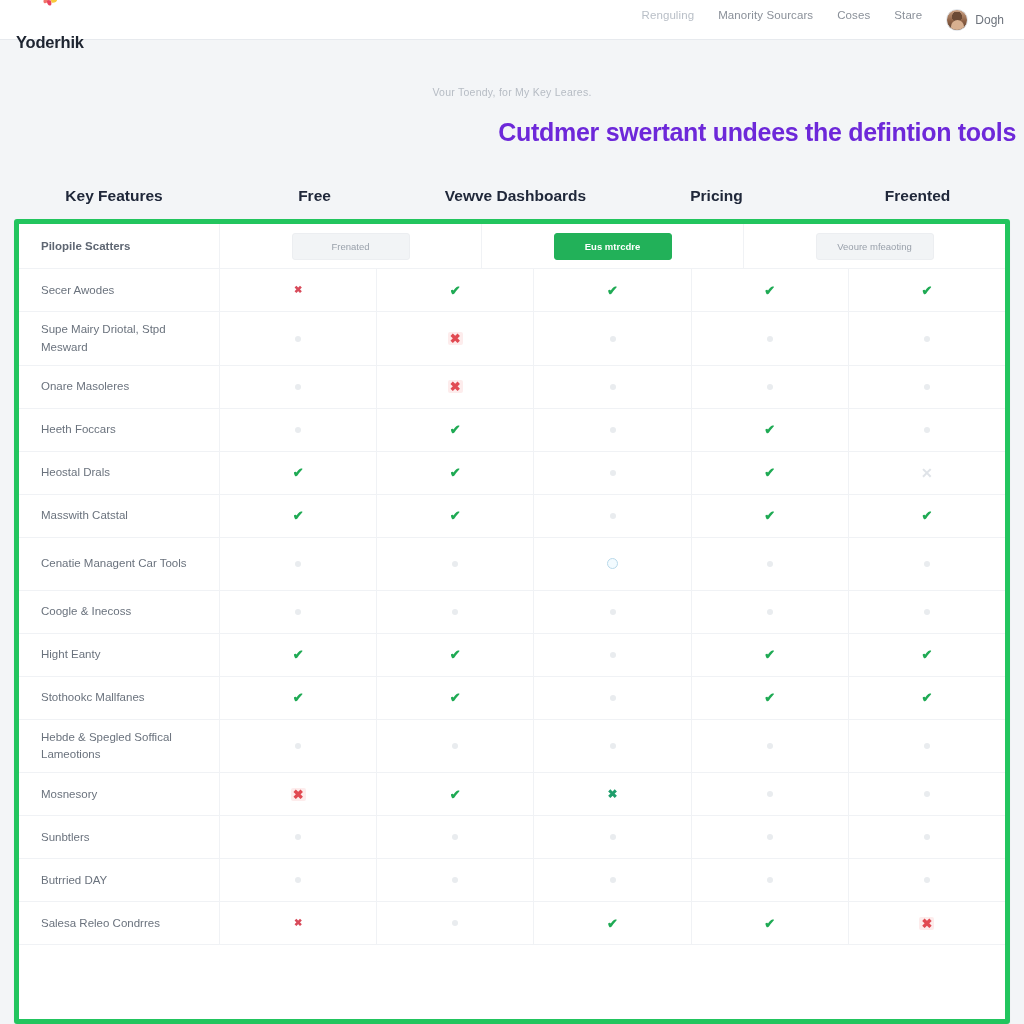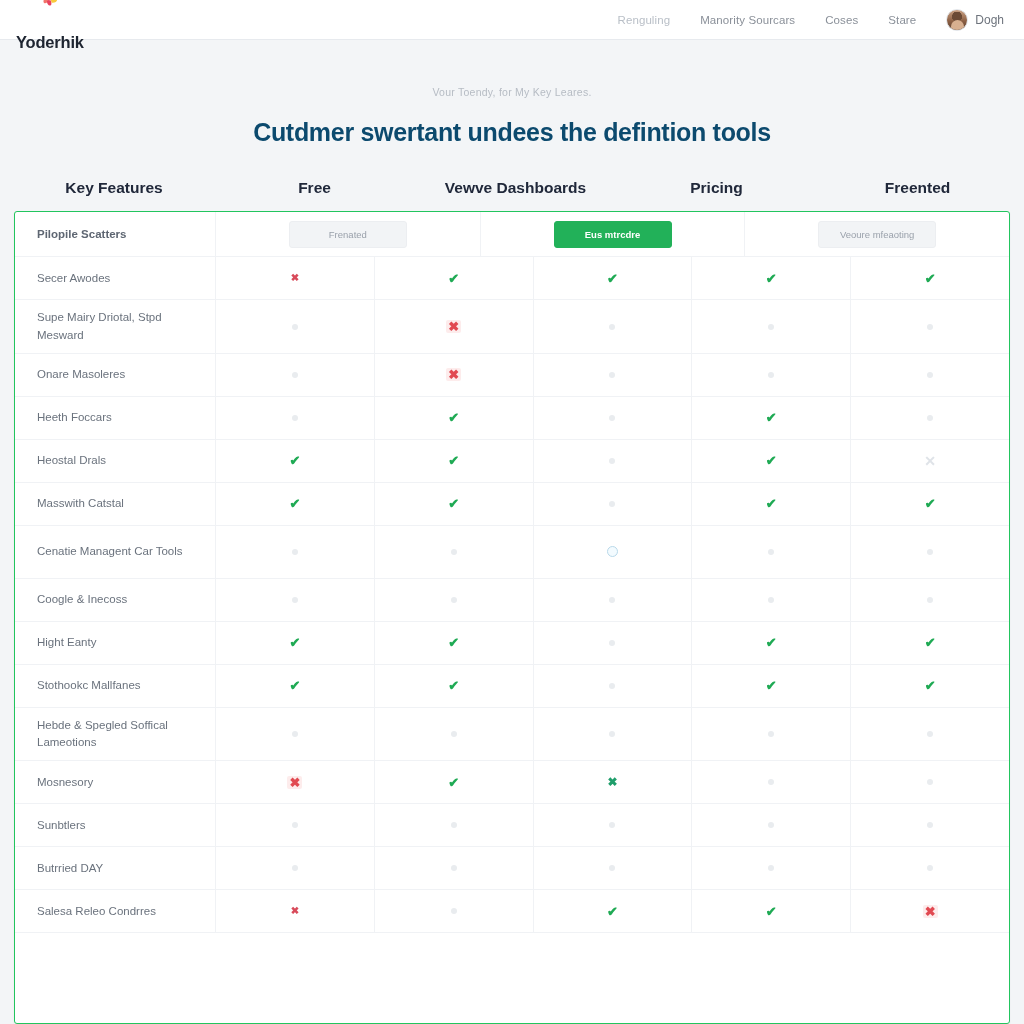--- a/index.html
+++ b/index.html
@@ -23,21 +23,21 @@
     display:flex;align-items:center;
     padding:0 14px 0 16px;
     border-bottom:1px solid #e7eaee;
     box-sizing:border-box;
   }
   .brand{display:flex;align-items:center;gap:23px;flex-direction:column;}
   .logo-mark{width:22px;height:22px;position:relative;flex:0 0 22px;}
   .brand-name{
     font-size:16.5px;font-weight:bold;color:#1d2430;letter-spacing:-0.2px;
   }
-  .nav{margin-left:auto;display:flex;align-items:center;gap:30px;padding-right:6px;}
+  .nav{margin-left:auto;display:flex;align-items:flex-start;gap:24px;padding-right:6px;}
   .nav-item{
     font-size:11.5px;color:#8a9099;letter-spacing:.1px;white-space:nowrap;
   }
   .nav-item.dim{color:#b9bfc7;}
   .user{display:flex;align-items:center;gap:7px;}
   .avatar{
     width:22px;height:22px;border-radius:50%;flex:0 0 22px;
     background:
       radial-gradient(circle at 50% 34%, #6b4a35 0 30%, rgba(0,0,0,0) 31%),
       linear-gradient(180deg,#c9a184 0%,#8d6044 55%,#5b4030 100%);
@@ -54,22 +54,22 @@
   
   .hero{
     text-align:center;
     padding:46px 0 10px;
   }
   .eyebrow{
     font-size:10.5px;color:#b6bcc4;letter-spacing:.25px;
     margin:0 0 20px 0;
   }
   .title{
-    font-size:25px;font-weight:bold;color:#0c4a6e;
-    letter-spacing:-0.3px;margin:0;
+    font-size:25px;font-weight:bold;color:#6d28d9;
+    letter-spacing:-0.3px;margin:8px;text-align:right;
   }
 
   
   .colhead{
     display:flex;
     padding:22px 6px 0 14px;
     box-sizing:border-box;
     width:1024px;
   }
   .colhead .ch{
@@ -78,21 +78,21 @@
     line-height:1.18;
     padding-bottom:14px;
   }
   .ch-0{flex:0 0 200px;}
   .ch-n{flex:1 1 0;}
 
   
   .table-wrap{
     margin:0 14px;
     background:#ffffff;
-    border:1px solid #22c55e;
+    border:5px solid #22c55e;
     border-radius:3px;
     box-shadow:0 1px 2px rgba(25,35,55,.05);
     overflow:hidden;
     box-sizing:border-box;
   }
   .row{
     display:flex;
     border-bottom:1px solid #f0f2f5;
     box-sizing:border-box;
   }

